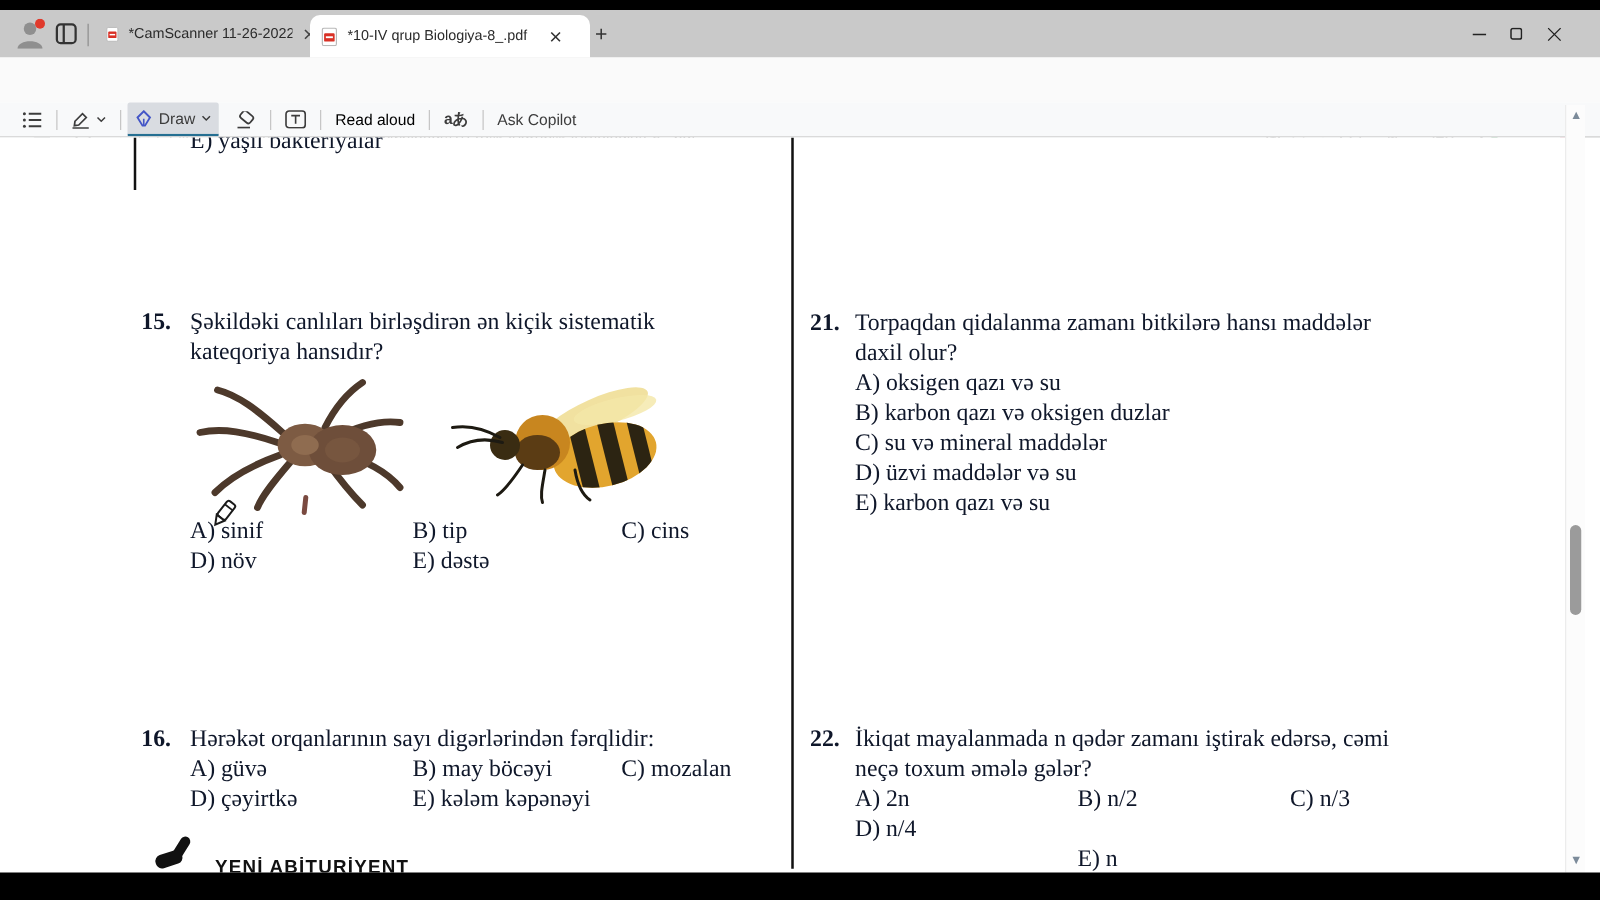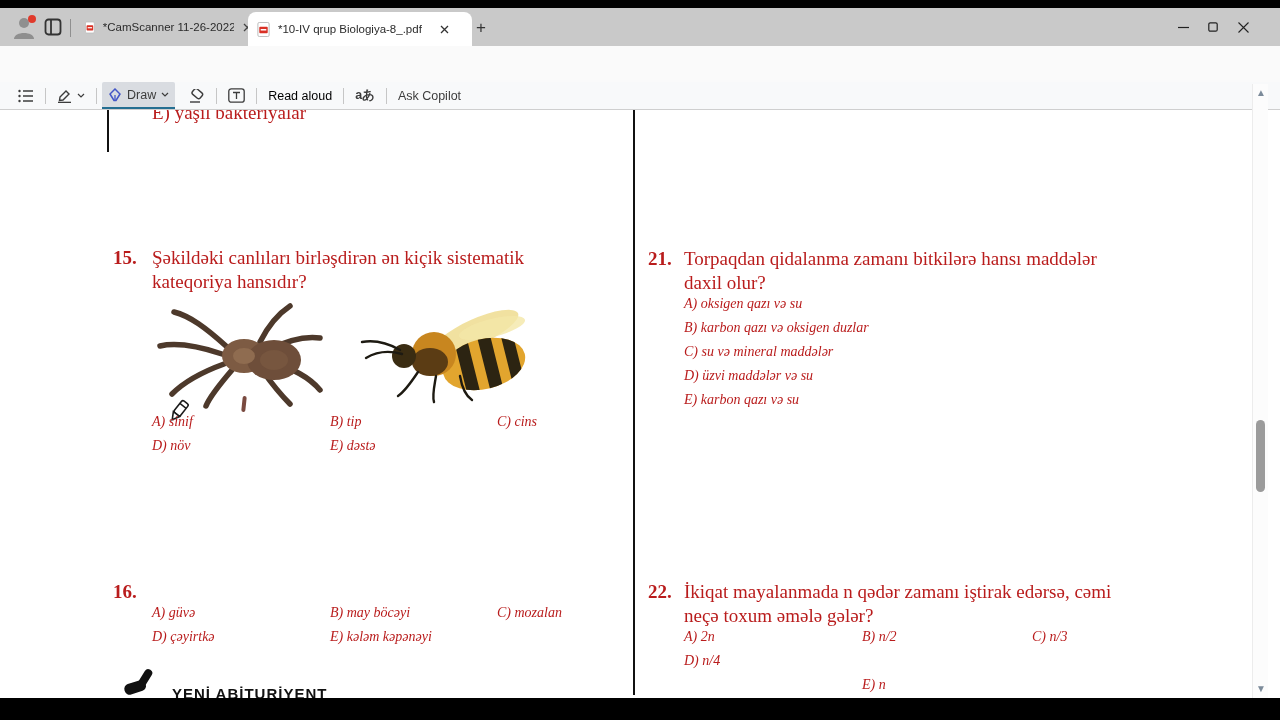--- a/index.html
+++ b/index.html
@@ -25,24 +25,24 @@
   .pdfbar{left:0;top:82px;width:1280px;height:28px;background:#f8f9fa;border-bottom:1px solid #cfcfcf;
           box-sizing:border-box;font-size:12.5px;color:#3c3c3c;}
   .tbtn{display:flex;align-items:center;gap:5px;padding:0 6px;height:24px;border-radius:3px;}
   .tsep{width:1px;height:16px;background:#c6c6c6;margin:0 5px;}
   .draw-btn{background:#d9dce1;border-bottom:2.5px solid #256f92;border-radius:2px 2px 0 0;height:25px;}
   .pagebox{width:36px;height:20px;background:#fff;border:1px solid #a9a9a9;border-radius:2px;
            text-align:center;line-height:20px;font-size:12px;color:#222;}
   .grey{color:#000000;}
   
   .doc{left:0;top:110px;width:1252px;height:588px;background:#fff;overflow:hidden;}
-  .ser{font-family:"Liberation Serif","DejaVu Serif",serif;color:#b91c1c;}
+  .ser{font-family:"Liberation Serif","DejaVu Serif",serif;color:#0f172a;}
   .qnum{font-weight:bold;font-size:19px;}
   .qtxt{font-size:19px;white-space:nowrap;}
-  .opt{font-size:14px;white-space:nowrap;font-style:italic;}
+  .opt{font-size:19px;white-space:nowrap;}
   .coldiv{position:absolute;left:633px;top:0;width:2px;height:585px;background:#111;}
   .stubline{position:absolute;left:107px;top:0;width:2px;height:42px;background:#111;}
   
   .scroll{left:1252px;top:84px;width:16px;height:614px;background:#fcfcfc;border-left:1px solid #ececec;box-sizing:border-box;}
   .sthumb{position:absolute;left:3px;top:336px;width:9px;height:72px;background:#9b9b9b;border-radius:5px;}
   .sarrow{position:absolute;left:2px;width:12px;height:12px;color:#7c8b9a;font-size:10px;line-height:12px;text-align:center;}
   .botstrip{left:0;top:698px;width:1280px;height:22px;background:#000;}
   .logo-text{font-family:"Liberation Sans",sans-serif;font-weight:bold;font-size:15px;letter-spacing:1px;color:#111;white-space:nowrap;}
   svg{display:block;}
 </style>
@@ -375,20 +375,21 @@
 
     <div class="abs" style="left:242px;top:286px;width:4px;height:16px;background:#7a4a40;border-radius:2px;transform:rotate(6deg);"></div>
 
     <div class="abs ser opt" style="left:152px;top:304px;">A) sinif</div>
     <div class="abs ser opt" style="left:330px;top:304px;">B) tip</div>
     <div class="abs ser opt" style="left:497px;top:304px;">C) cins</div>
     <div class="abs ser opt" style="left:152px;top:328px;">D) növ</div>
     <div class="abs ser opt" style="left:330px;top:328px;">E) dəstə</div>
 
     <div class="abs ser qnum" style="left:113px;top:471px;">16.</div>
+    <div class="abs ser qtxt" style="left:152px;top:471px;">Hərəkət orqanlarının sayı digərlərindən fərqlidir:</div>
     <div class="abs ser opt" style="left:152px;top:495px;">A) güvə</div>
     <div class="abs ser opt" style="left:330px;top:495px;">B) may böcəyi</div>
     <div class="abs ser opt" style="left:497px;top:495px;">C) mozalan</div>
     <div class="abs ser opt" style="left:152px;top:519px;">D) çəyirtkə</div>
     <div class="abs ser opt" style="left:330px;top:519px;">E) kələm kəpənəyi</div>
 
     <div class="abs ser qnum" style="left:648px;top:138px;">21.</div>
     <div class="abs ser qtxt" style="left:684px;top:138px;">Torpaqdan qidalanma zamanı bitkilərə hansı maddələr</div>
     <div class="abs ser qtxt" style="left:684px;top:162px;">daxil olur?</div>
     <div class="abs ser opt" style="left:684px;top:186px;">A) oksigen qazı və su</div>

